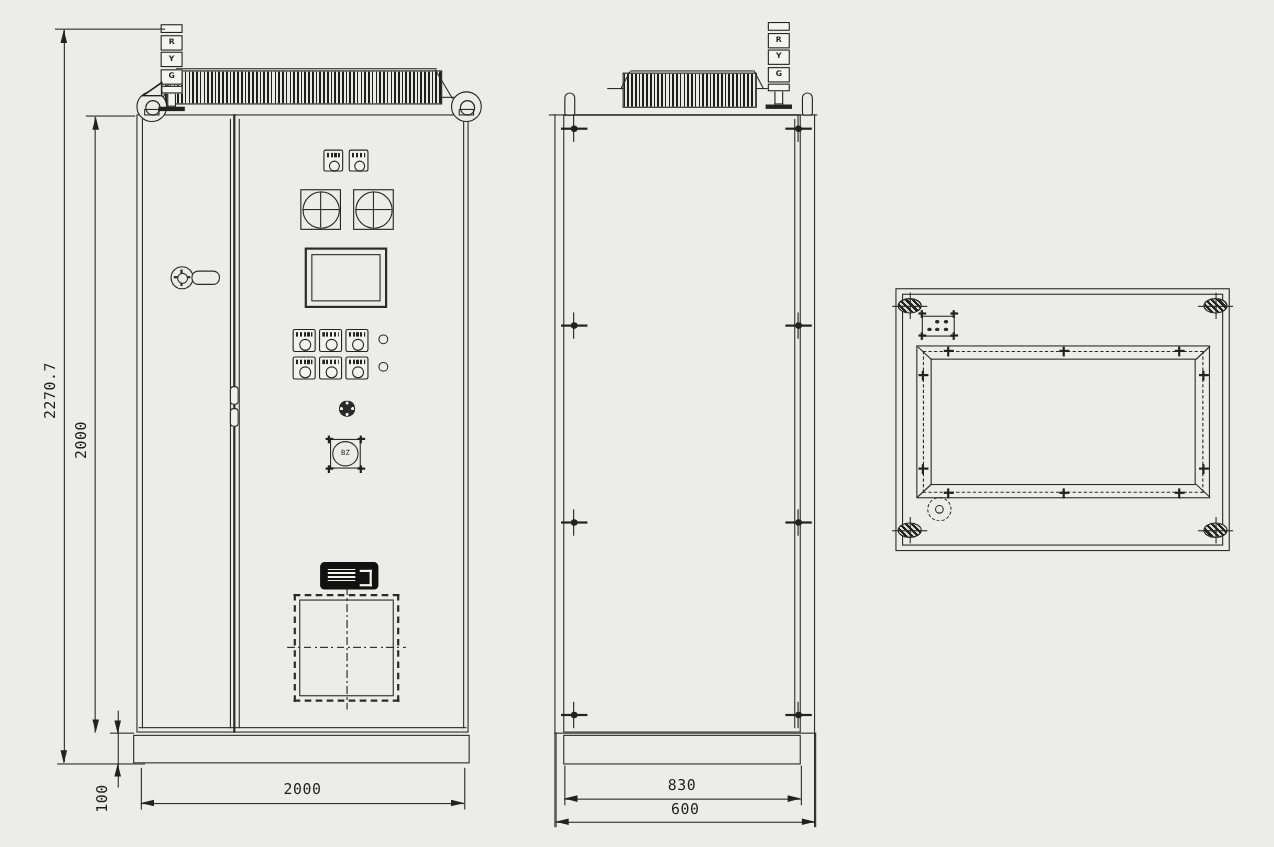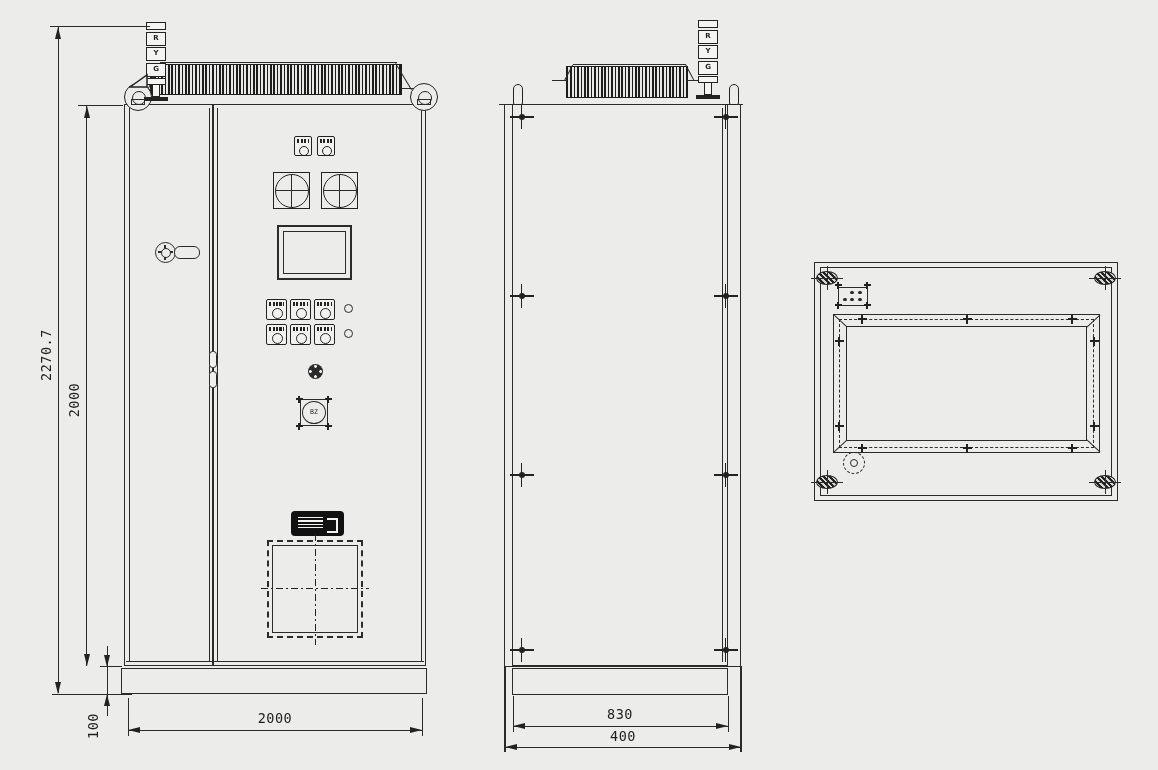--- a/index.html
+++ b/index.html
@@ -302,16 +302,16 @@
     <div class="ln" style="left:513px;top:725.5px;width:215px;height:1px"></div>
     <div class="ar w" style="left:513px;top:723px"></div>
     <div class="ar e" style="left:716px;top:723px"></div>
     <div class="htext" style="left:580px;top:705px;width:80px">830</div>
 
     <div class="ln" style="left:504.5px;top:666px;width:1px;height:86px"></div>
     <div class="ln" style="left:740.5px;top:666px;width:1px;height:86px"></div>
     <div class="ln" style="left:505px;top:746.5px;width:236px;height:1px"></div>
     <div class="ar w" style="left:505px;top:744px"></div>
     <div class="ar e" style="left:729px;top:744px"></div>
-    <div class="htext" style="left:583px;top:727px;width:80px">400</div>
+    <div class="htext" style="left:583px;top:727px;width:80px">600</div>
   </section>
 
 </div>
 
 </body></html>

